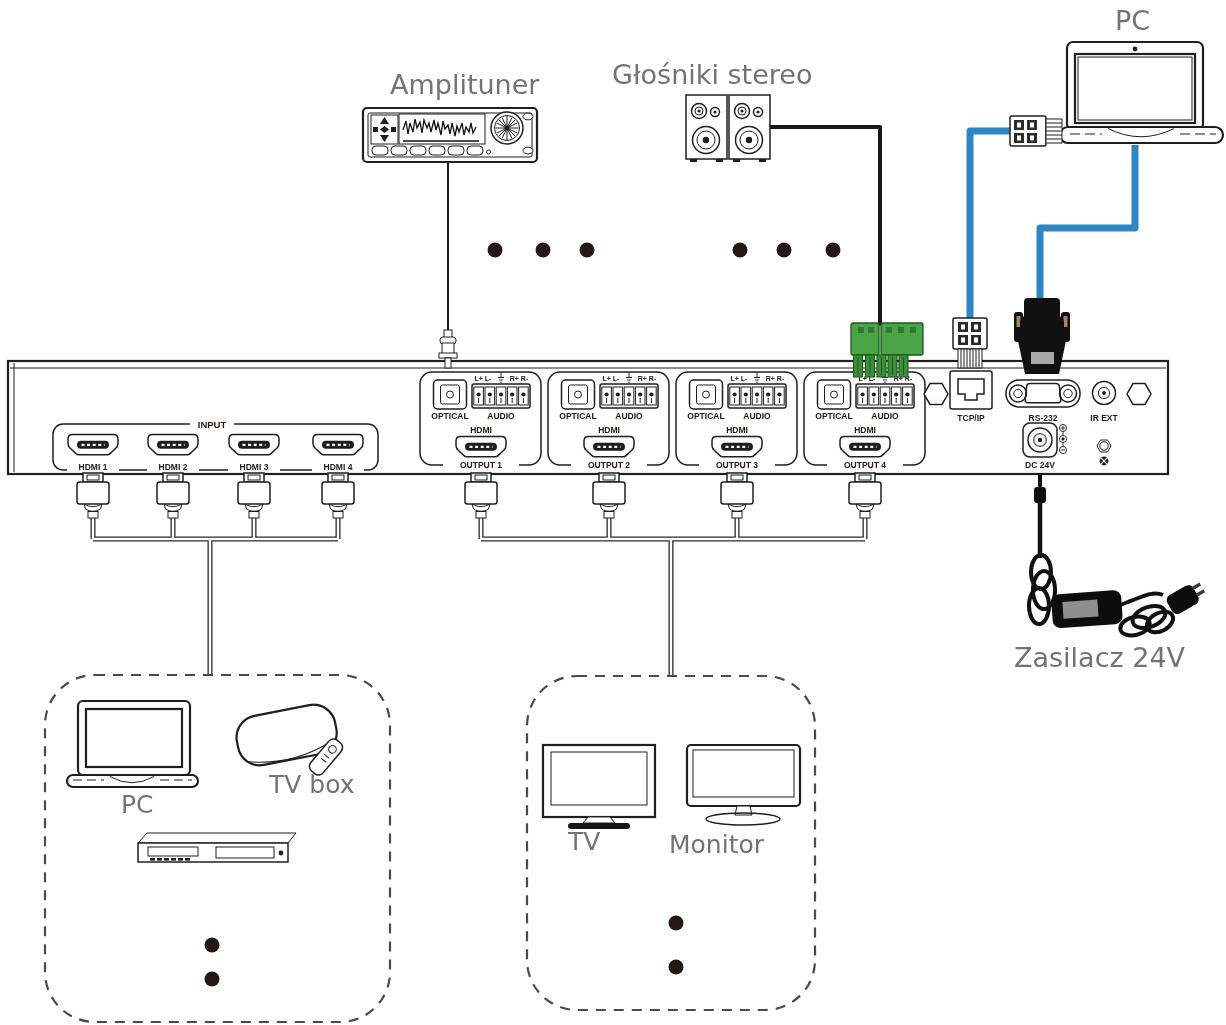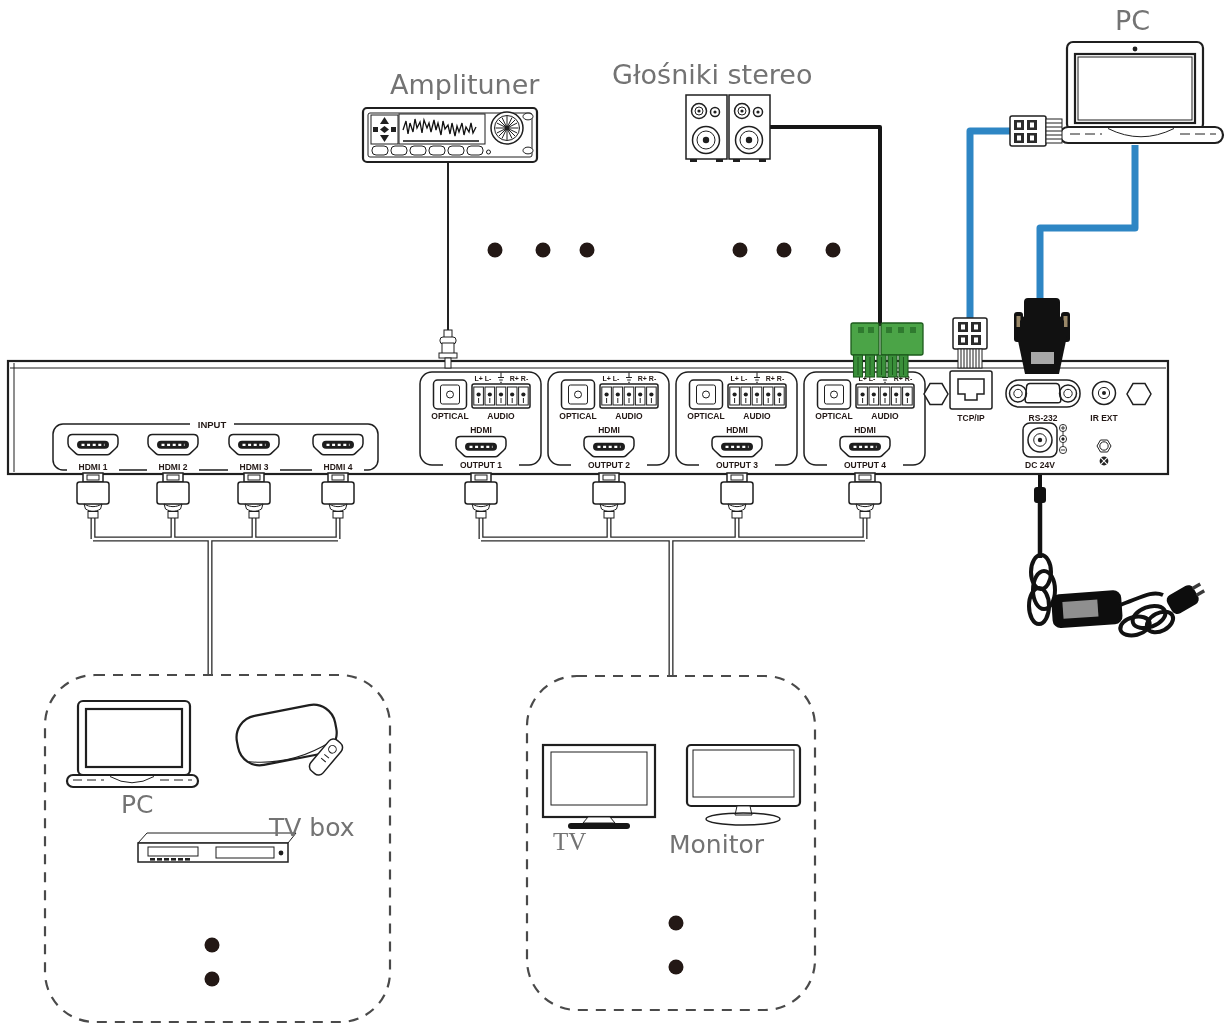--- a/index.html
+++ b/index.html
@@ -468,18 +468,19 @@
       <rect x="1168" y="589" width="30" height="21" rx="6" fill="#0d0d0d"></rect>
       <rect x="1197" y="593" width="9" height="3.4" fill="#3a3a3a"></rect>
       <rect x="1197" y="601" width="9" height="3.4" fill="#3a3a3a"></rect>
     </g>
   </g>
 </svg>
 
 <div class="lbl big" style="left:390px;top:70px;text-align:center;">Amplituner</div>
 <div class="lbl big" style="left:612px;top:60px;">Głośniki stereo</div>
 <div class="lbl big" style="left:1115px;top:6px;">PC</div>
+<div class="lbl big" style="left:1014px;top:643px;">Zasilacz 24V</div>
 <div class="lbl mid" style="left:121px;top:791px;">PC</div>
-<div class="lbl mid" style="left:269px;top:814px;">TV box</div>
-<div class="lbl mid" style="left:553px;top:828px;font-family:Liberation Serif, serif;">TV</div>
+<div class="lbl mid" style="left:269px;top:771px;">TV box</div>
+<div class="lbl mid" style="left:568px;top:828px;">TV</div>
 <div class="lbl mid" style="left:669px;top:831px;">Monitor</div>
 
 </div>
 
 </body></html>

